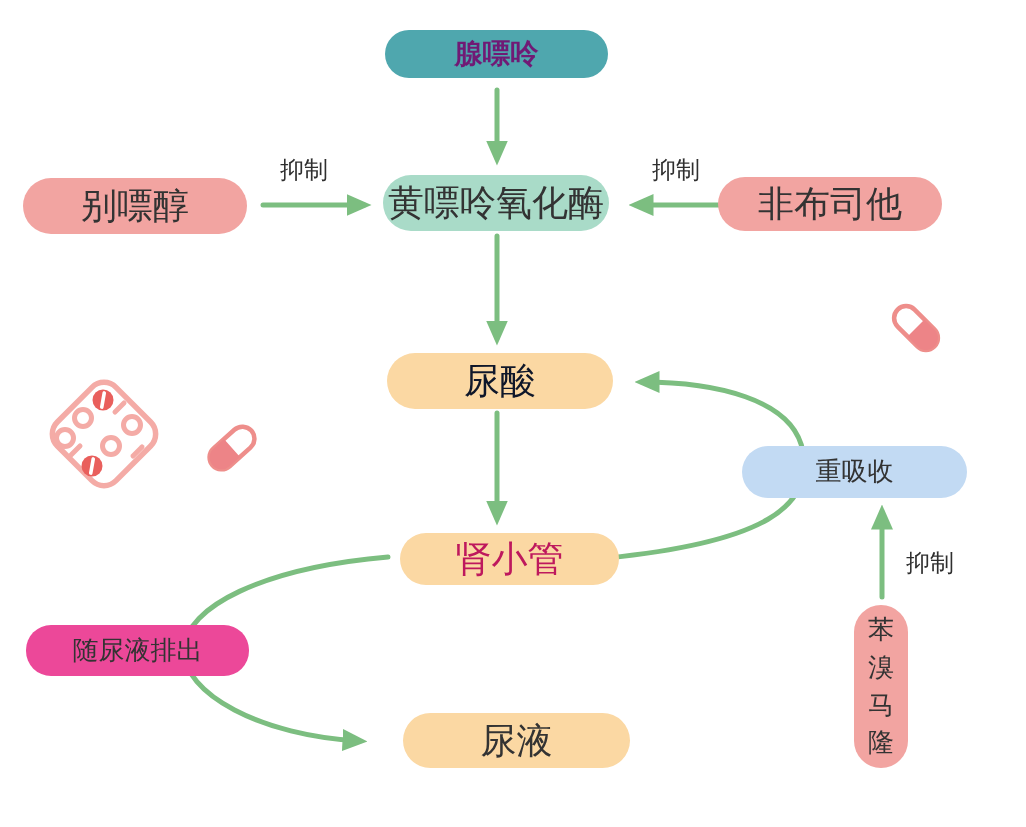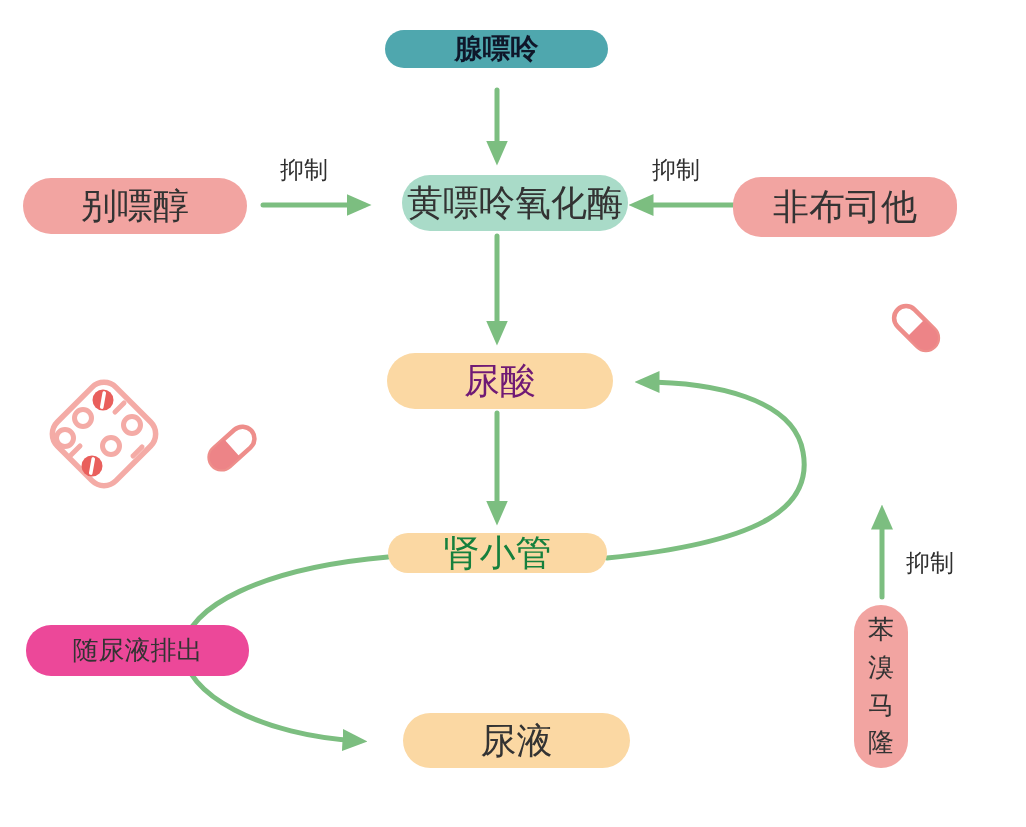--- a/index.html
+++ b/index.html
@@ -70,32 +70,33 @@
       <rect x="-26" y="-12" width="52" height="24" rx="12" fill="#FFFFFF" stroke="#EE8E8B" stroke-width="4.5"></rect>
       <path d="M 0 -12 H -14 A 12 12 0 0 0 -14 12 H 0 Z" fill="#ED8487"></path>
     </g>
 
     <g transform="translate(916,328) rotate(45)">
       <rect x="-26" y="-12" width="52" height="24" rx="12" fill="#FFFFFF" stroke="#EE8E8B" stroke-width="4.5"></rect>
       <path d="M 0 -12 H 14 A 12 12 0 0 1 14 12 H 0 Z" fill="#ED8487"></path>
     </g>
   </svg>
 
-  <div class="node title" style="left: 385px; top: 30px; width: 223px; height: 38px; border-radius: 27px; background-color: rgb(79, 167, 174); color: #0f172a;">腺嘌呤</div>
+  <div class="node title" style="left: 385px; top: 30px; width: 223px; height: 48px; border-radius: 27px; background-color: rgb(79, 167, 174); color: #701a75;">腺嘌呤</div>
 
   <div class="node" style="left: 23px; top: 178px; width: 224px; height: 56px; background-color: rgb(242, 164, 161); color: rgb(51, 51, 51);">别嘌醇</div>
 
-  <div class="node" style="left: 402px; top: 175px; width: 226px; height: 56px; background-color: rgb(169, 219, 200); color: rgb(51, 51, 51);">黄嘌呤氧化酶</div>
+  <div class="node" style="left: 383px; top: 175px; width: 226px; height: 56px; background-color: rgb(169, 219, 200); color: rgb(51, 51, 51);">黄嘌呤氧化酶</div>
 
-  <div class="node" style="left: 733px; top: 177px; width: 224px; height: 60px; background-color: rgb(242, 164, 161); color: rgb(51, 51, 51);">非布司他</div>
+  <div class="node" style="left: 718px; top: 177px; width: 224px; height: 54px; background-color: rgb(242, 164, 161); color: rgb(51, 51, 51);">非布司他</div>
 
-  <div class="node" style="left: 387px; top: 353px; width: 226px; height: 56px; background-color: rgb(251, 216, 163); color: #701a75;">尿酸</div>
+  <div class="node" style="left: 387px; top: 353px; width: 226px; height: 56px; background-color: rgb(251, 216, 163); color: #0f172a;">尿酸</div>
 
+  <div class="node small" style="left: 742px; top: 446px; width: 225px; height: 52px; border-radius: 26px; background-color: rgb(194, 218, 243); color: rgb(51, 51, 51);">重吸收</div>
 
-  <div class="node" style="left: 388px; top: 533px; width: 219px; height: 40px; background-color: rgb(251, 216, 163); color: #15803d;">肾小管</div>
+  <div class="node" style="left: 400px; top: 533px; width: 219px; height: 52px; background-color: rgb(251, 216, 163); color: #be185d;">肾小管</div>
 
   <div class="node small" style="left: 26px; top: 625px; width: 223px; height: 51px; border-radius: 25px; background-color: #ec4899; color: rgb(51, 51, 51);">随尿液排出</div>
 
   <div class="node" style="left: 403px; top: 713px; width: 227px; height: 55px; background-color: rgb(251, 216, 163); color: rgb(51, 51, 51);">尿液</div>
 
   <div class="node vertical" style="left: 854px; top: 605px; width: 54px; height: 163px; background-color: rgb(242, 164, 161); color: rgb(51, 51, 51);">苯溴马隆</div>
 
   <div class="edge-label" style="left:280px;top:154px;">抑制</div>
   <div class="edge-label" style="left:652px;top:154px;">抑制</div>
   <div class="edge-label" style="left:906px;top:547px;">抑制</div>

